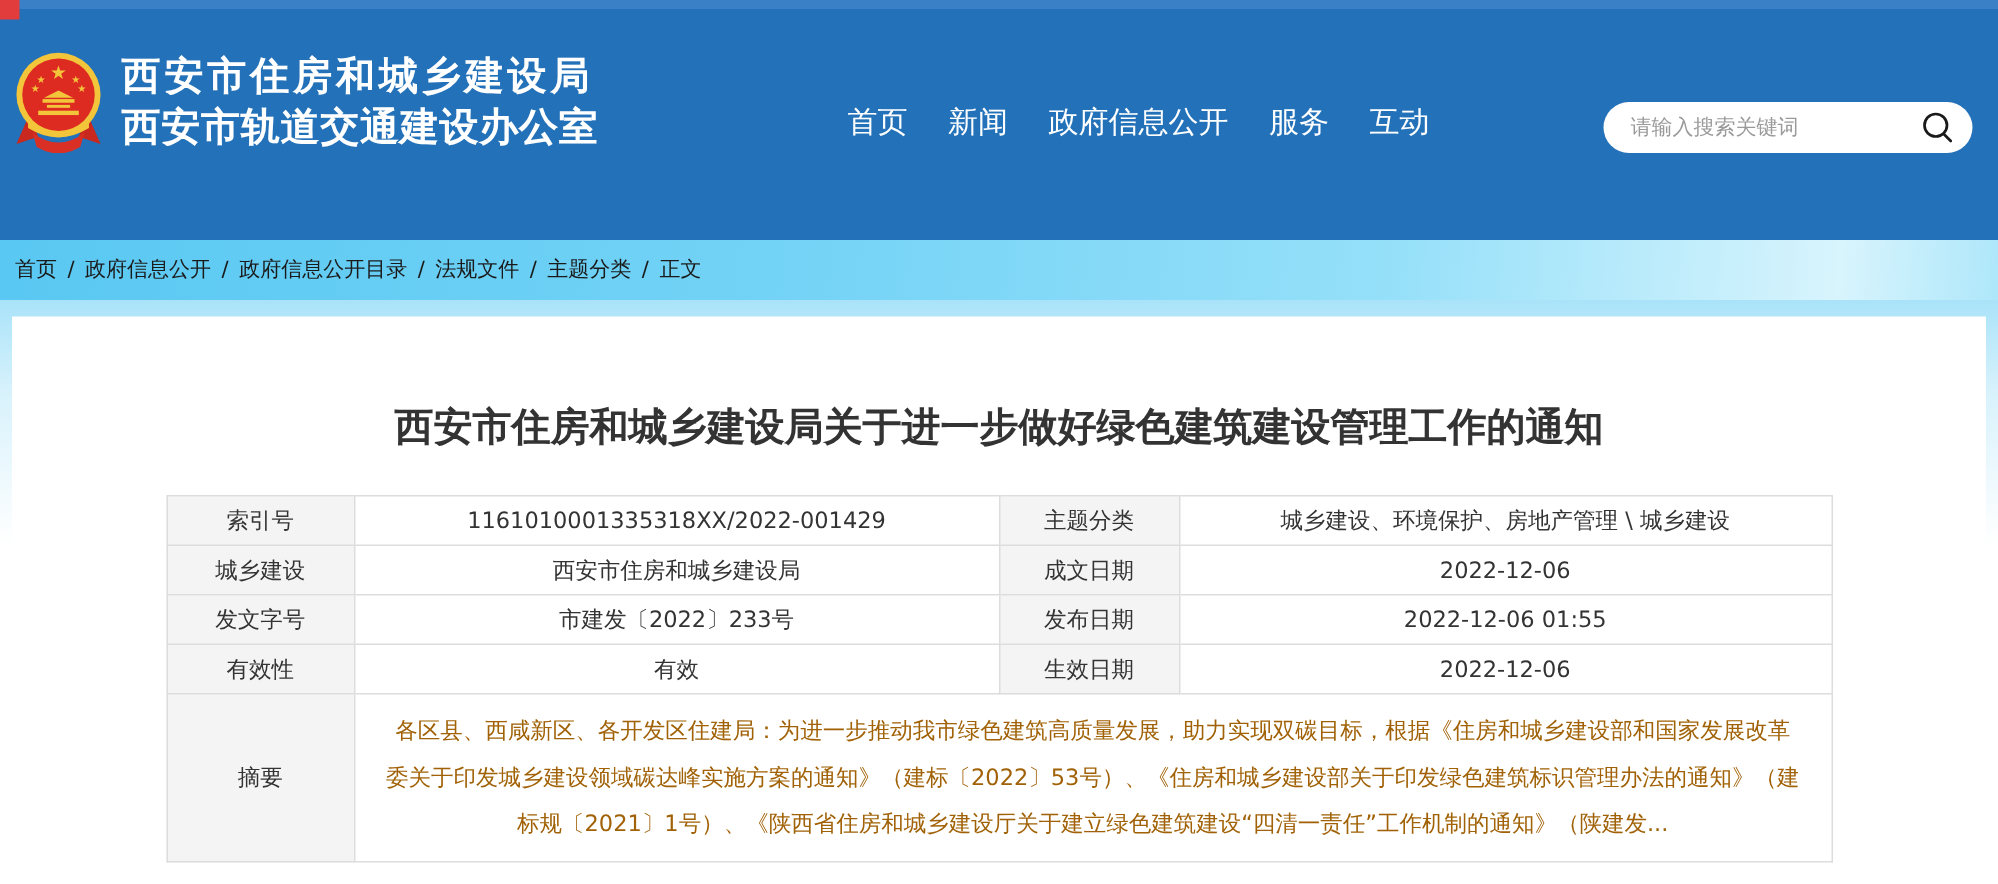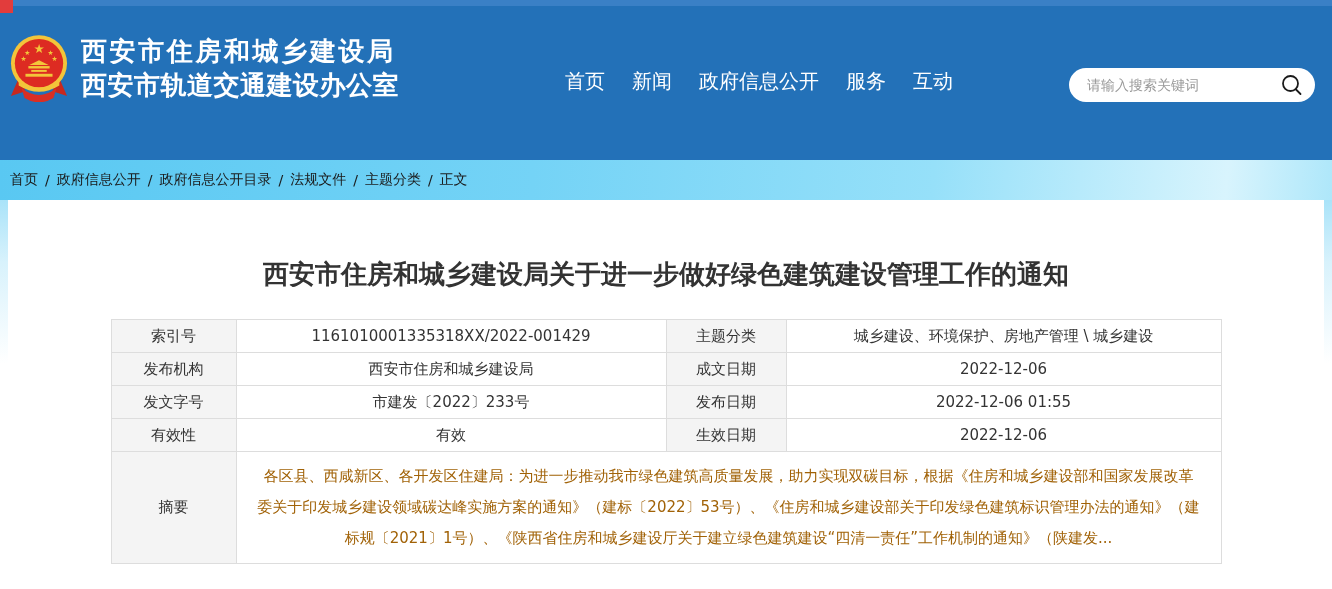--- a/index.html
+++ b/index.html
@@ -39,21 +39,21 @@
     height:40px; display:flex; align-items:center; padding:0 10px;
     background:linear-gradient(95deg,#59c8f2 0%,#74d3f6 40%,#96e0f9 70%,#d8f4fd 92%,#aee7fa 100%);
     font-size:14px; color:#1a1a1a;
   }
   .bc-item { cursor:pointer; }
   .bc-item.current { cursor:default; }
   .bc-sep { margin:0 7px; color:#1a1a1a; }
 
   
   .page-bg {
-    height:389px; padding:0 8px;
+    height:389px; padding:11px 8px;
     background:linear-gradient(180deg,#a9e3f9 0%,#d8f2fc 16%,#ffffff 42%);
   }
   .content-card { background:#ffffff; height:100%; overflow:hidden; }
 
   .doc-title {
     margin:58px 40px 0; text-align:center;
     font-size:26px; font-weight:bold; color:#333; line-height:32px;
   }
 
   .meta-table {
@@ -143,21 +143,21 @@
           <col style="width:435px">
       </colgroup>
       <tbody>
         <tr>
           <td class="lbl">索引号</td>
           <td class="val">1161010001335318XX/2022-001429</td>
           <td class="lbl">主题分类</td>
           <td class="val">城乡建设、环境保护、房地产管理 \ 城乡建设</td>
         </tr>
         <tr>
-          <td class="lbl">发布机构</td>
+          <td class="lbl">城乡建设</td>
           <td class="val">西安市住房和城乡建设局</td>
           <td class="lbl">成文日期</td>
           <td class="val">2022-12-06</td>
         </tr>
         <tr>
           <td class="lbl">发文字号</td>
           <td class="val">市建发〔2022〕233号</td>
           <td class="lbl">发布日期</td>
           <td class="val">2022-12-06 01:55</td>
         </tr>

